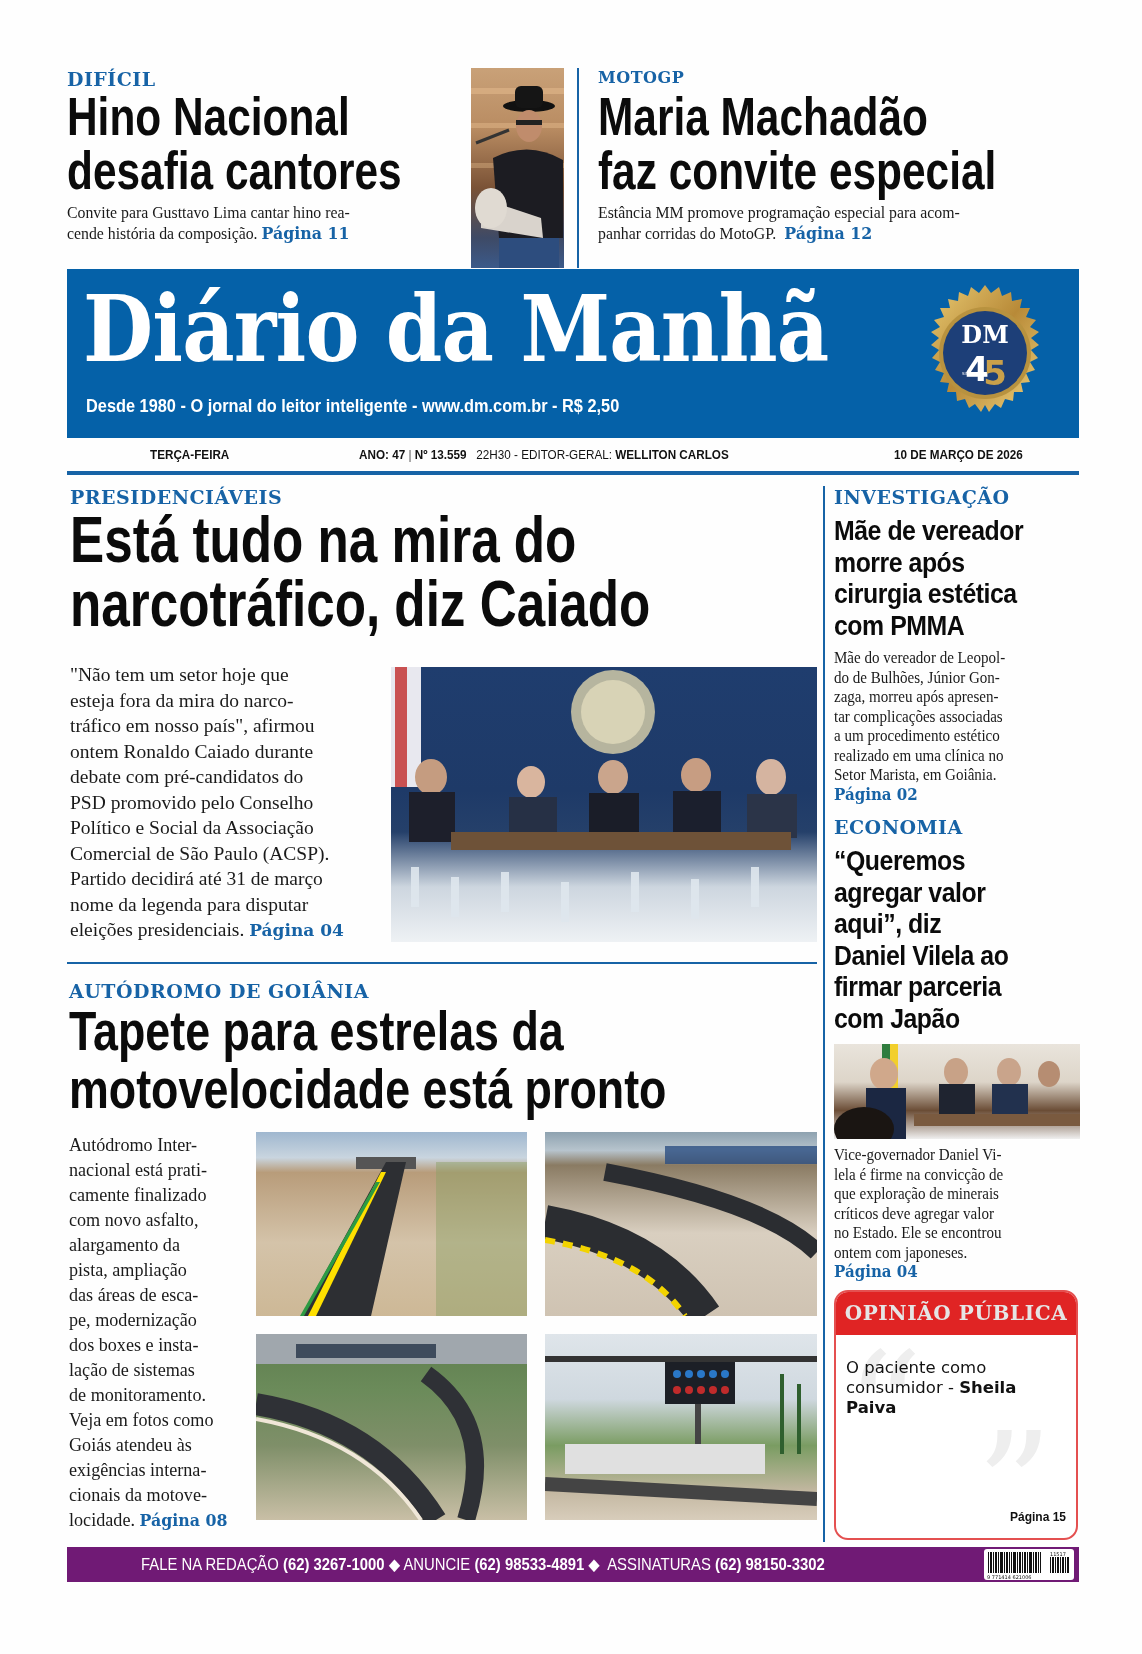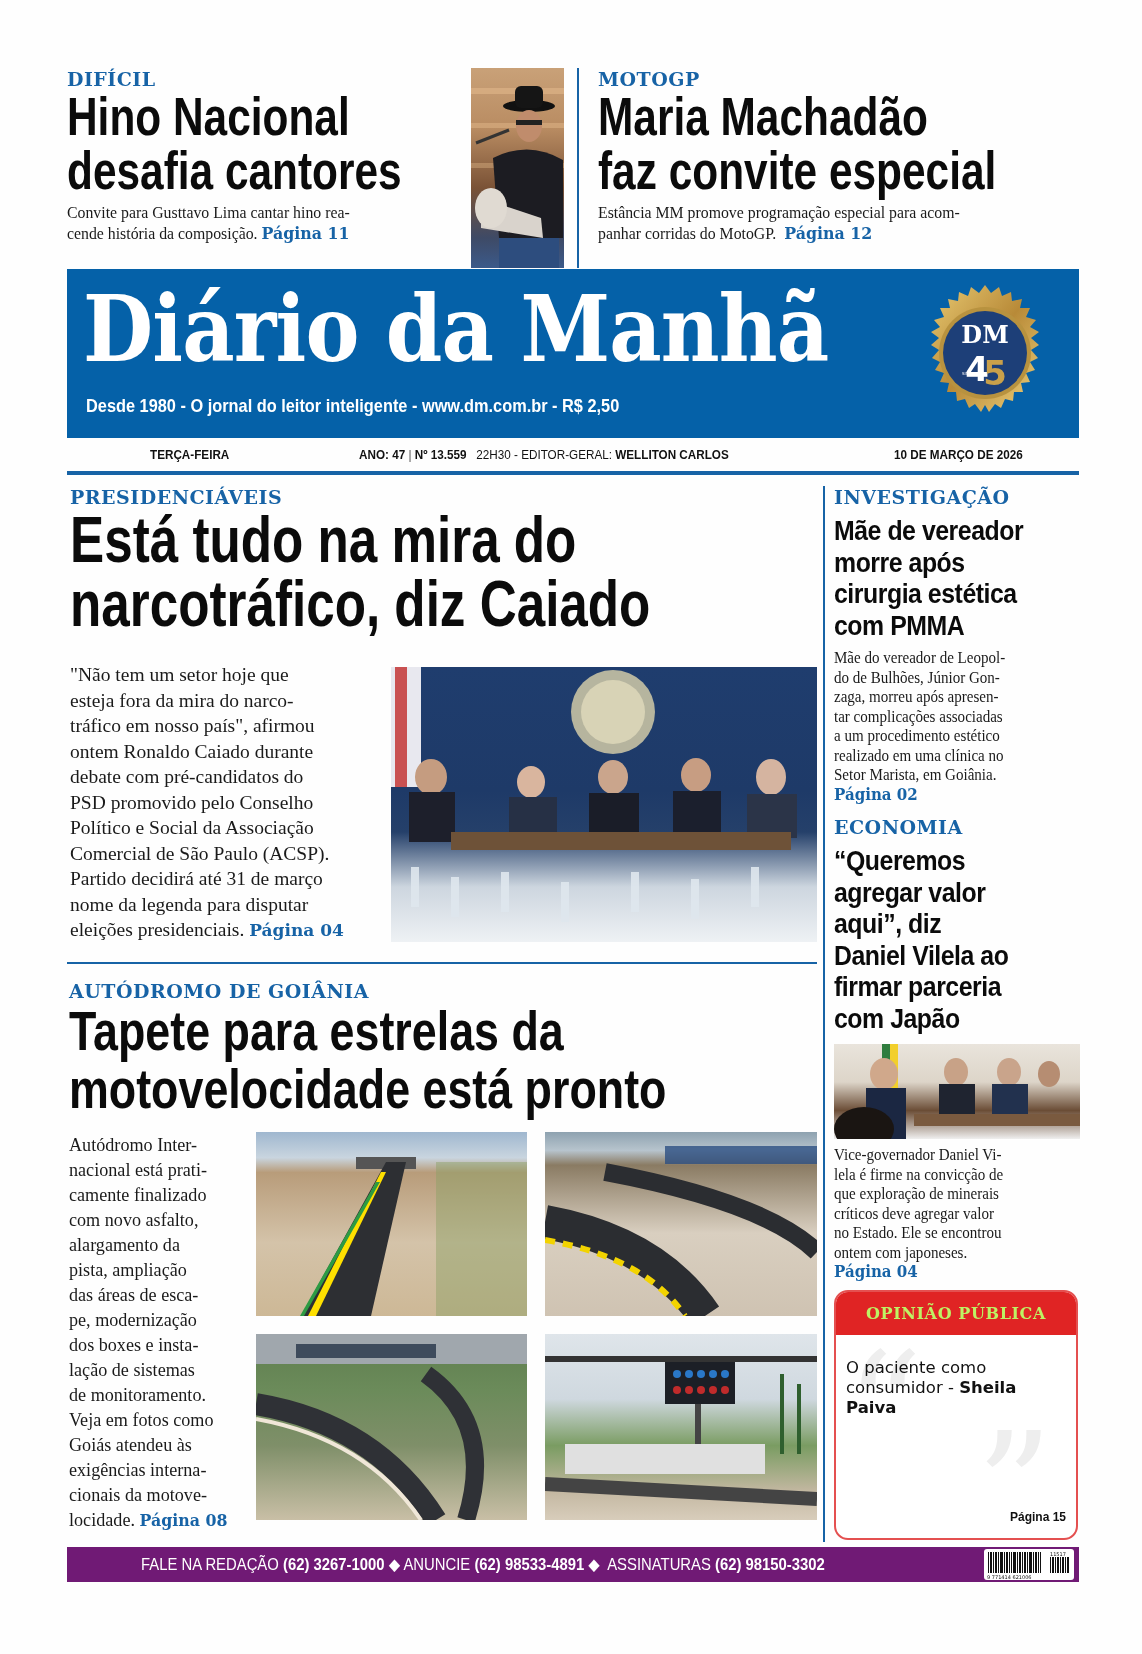--- a/index.html
+++ b/index.html
@@ -11,21 +11,21 @@
   .hl-cond { font-family: "Liberation Sans", sans-serif; font-weight: bold; color: #0b0b0b; transform-origin: left top; white-space: nowrap; }
   .body-text { font-family: "Liberation Serif", serif; color: #1a1a1a; }
   .pg { font-family: "DejaVu Serif", serif; font-weight: bold; color: #1763a6; }
   .photo { overflow: hidden; }
   .rule-blue { background: #1763a6; }
   .masthead { background: #0561a8; }
   .mast-title { font-family: "DejaVu Serif", serif; font-weight: bold; color: #fff; white-space: nowrap; transform-origin: left top; letter-spacing: -1px; }
   .mast-tag { font-family: "Liberation Sans", sans-serif; font-weight: bold; color: #fff; font-size: 19px; white-space: nowrap; transform-origin: left top; }
   .dateline { font-family: "Liberation Sans", sans-serif; font-size: 13px; color: #111; white-space: nowrap; }
   .opinion { border: 2px solid #e45050; border-radius: 14px; overflow: hidden; background: #fff; }
-  .opinion-head { background: #e02424; color: #bef264; font-family: "DejaVu Serif", serif; font-weight: bold; text-align: center; font-size: 16px; letter-spacing: 0.6px; }
+  .opinion-head { background: #e02424; color: #e5e5e5; font-family: "DejaVu Serif", serif; font-weight: bold; text-align: center; font-size: 20px; letter-spacing: 0.6px; }
   .op-item { font-family: "DejaVu Sans", sans-serif; font-size: 16.5px; line-height: 20px; color: #111; }
   .op-item b { font-weight: bold; }
   .footer { background: #701a75; color: #fff; font-family: "Liberation Sans", sans-serif; }
 </style>
 </head>
 <body>
 
 <div class="abs" style="left:67px; top:68px; width:400px; height:200px;">
   <div class="kicker abs" style="left:0; top:0; font-size:19px;">DIFÍCIL</div>
   <div class="abs hl-cond" style="left:0; top:22px; font-size:53px; line-height:54px; transform:scaleX(0.8);">
@@ -51,21 +51,21 @@
     <line x1="5" y1="75" x2="38" y2="62" stroke="#333" stroke-width="3"></line>
     <path d="M10 130 L70 150 L72 170 L10 160 Z" fill="#d9d3cc"></path>
     <ellipse cx="20" cy="140" rx="16" ry="20" fill="#e0dad2"></ellipse>
     <rect x="28" y="170" width="60" height="30" fill="#2d4d7e"></rect>
   </svg>
 </div>
 
 <div class="abs rule-blue" style="left:577px; top:68px; width:2px; height:200px;"></div>
 
 <div class="abs" style="left:598px; top:68px; width:482px; height:200px;">
-  <div class="kicker abs" style="left:0; top:0; font-size:19px;">MOTOGP</div>
+  <div class="kicker abs" style="left:0; top:0; font-size:16px;">MOTOGP</div>
   <div class="abs hl-cond" style="left:0; top:22px; font-size:53px; line-height:54px; transform:scaleX(0.8);">
     <div>Maria Machadão</div>
     <div>faz convite especial</div>
   </div>
   <div class="abs body-text" style="left:0; top:134px; font-size:17px; line-height:21px; white-space:nowrap; transform:scaleX(0.93); transform-origin:left top;">
     <div>Estância MM promove programação especial para acom-</div>
     <div><span>panhar corridas do MotoGP.</span>&nbsp; <span class="pg">Página 12</span></div>
   </div>
 </div>
 

